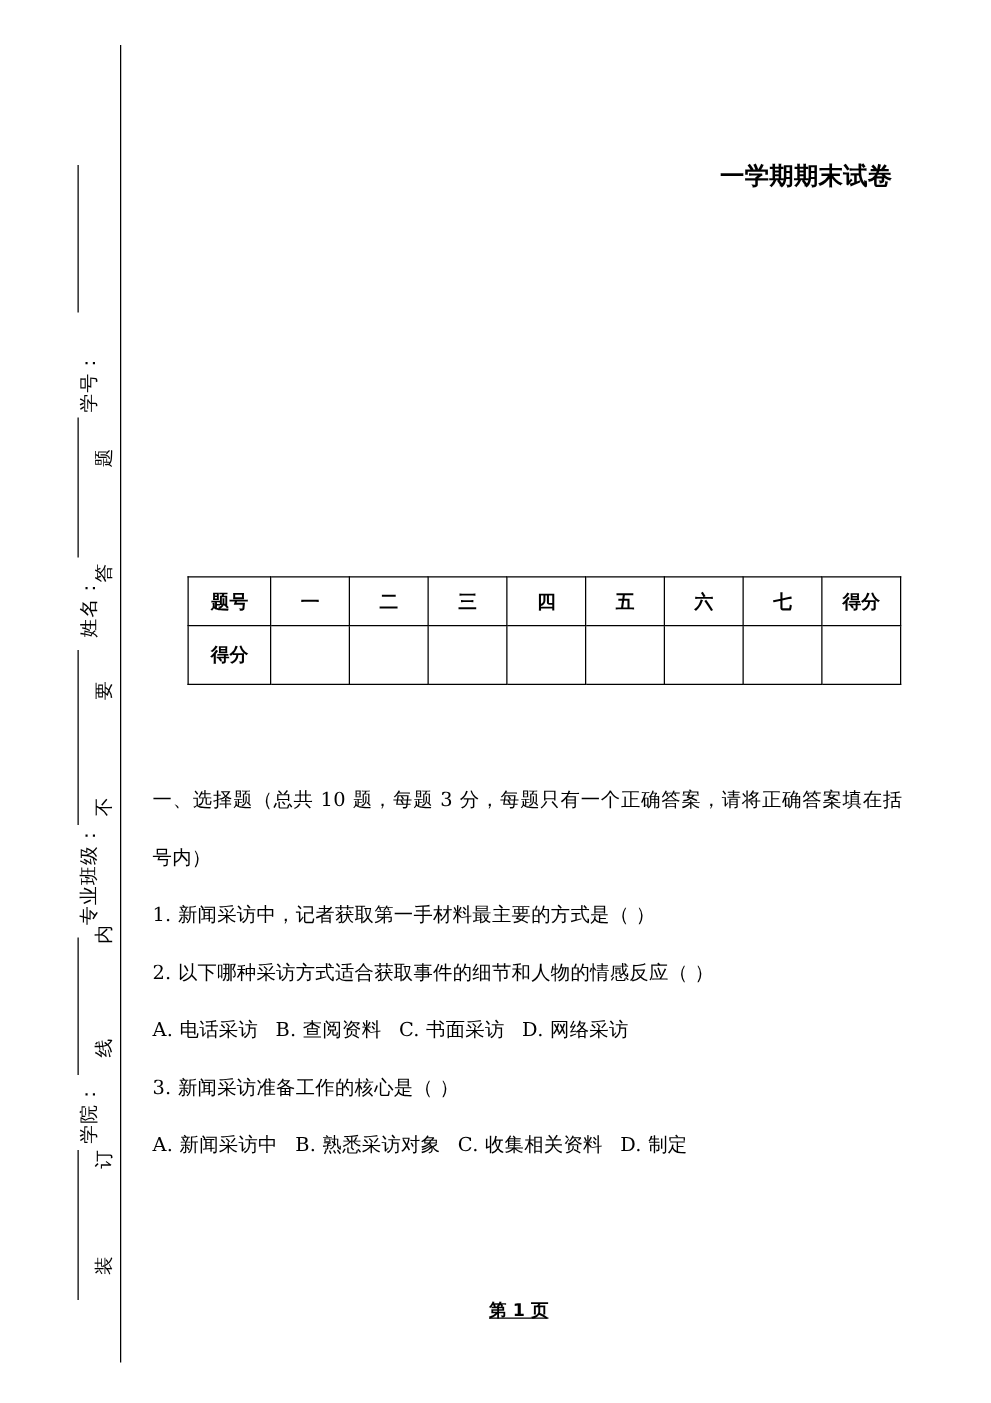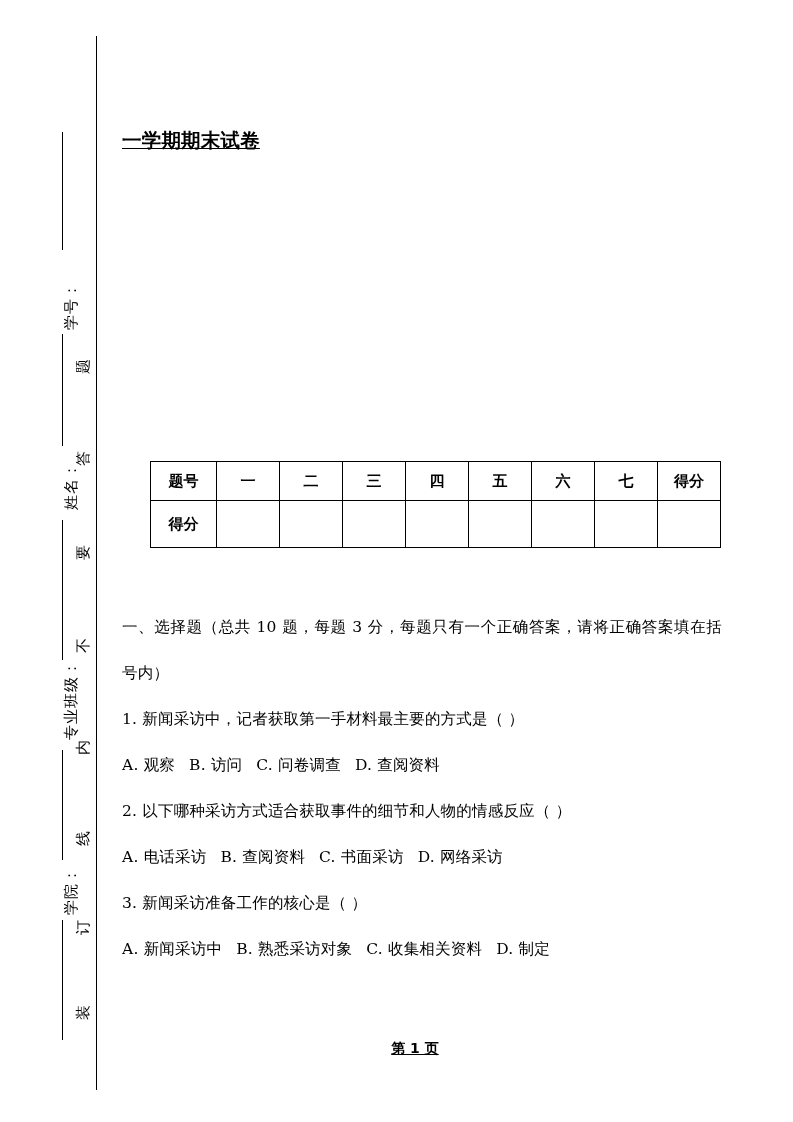--- a/index.html
+++ b/index.html
@@ -77,21 +77,21 @@
     line-height: 38px;
     text-align: left;
     letter-spacing: 0.2px;
   }
   .title-wrap {
     position: absolute;
     top: 122px;
     left: 0;
     width: 610px;
   }
-  .doc-title .line2 { display: block; text-align: left; text-decoration: underline; }
+  .doc-title .line2 { display: block; text-align: right; }
 
   .info-line {
     position: absolute;
     top: 228px;
     left: 0;
     width: 610px;
     text-align: center;
     font-family: "DejaVu Sans", "Liberation Sans", sans-serif;
     font-weight: bold;
     font-size: 15.5px;
@@ -141,21 +141,21 @@
     font-size: 15px;
     padding: 0;
   }
   #score-table td.lab { width: 65px; margin-left: 32px; }
   #score-table td.col { width: 62px; }
   #score-table tr.tall td { height: 46px; }
 
   
   #content {
     position: absolute;
-    top: 604px;
+    top: 617px;
     left: 12px;
     width: 600px;
   }
   .sec-head {
     font-size: 15.5px;
     line-height: 46px;
     text-align: justify;
     text-justify: inter-ideograph;
     letter-spacing: 0.2px;
   }
@@ -244,21 +244,20 @@
         <td class="col"></td>
         <td class="col"></td>
       </tr>
     </tbody>
   </table>
 
   <div id="content">
     <div class="sec-head">一、选择题（总共 10 题，每题 3 分，每题只有一个正确答案，请将正确答案填在括号内）</div>
 
     <div class="q-stem">1. 新闻采访中，记者获取第一手材料最主要的方式是（  ）</div>
-    <div class="q-opts"><span>A. 观察</span><span class="opt-gap"></span><span>B. 访问</span><span class="opt-gap"></span><span>C. 问卷调查</span><span class="opt-gap"></span><span>D. 查阅资料</span></div>
 
     <div class="q-stem">2. 以下哪种采访方式适合获取事件的细节和人物的情感反应（  ）</div>
     <div class="q-opts"><span>A. 电话采访</span><span class="opt-gap"></span><span>B. 查阅资料</span><span class="opt-gap"></span><span>C. 书面采访</span><span class="opt-gap"></span><span>D. 网络采访</span></div>
 
     <div class="q-stem">3. 新闻采访准备工作的核心是（  ）</div>
     <div class="q-opts"><span>A. 新闻采访中</span><span class="opt-gap"></span><span>B. 熟悉采访对象</span><span class="opt-gap"></span><span>C. 收集相关资料</span><span class="opt-gap"></span><span>D. 制定</span></div>
   </div>
 
   <div class="footer">第 1 页</div>
 </div>

